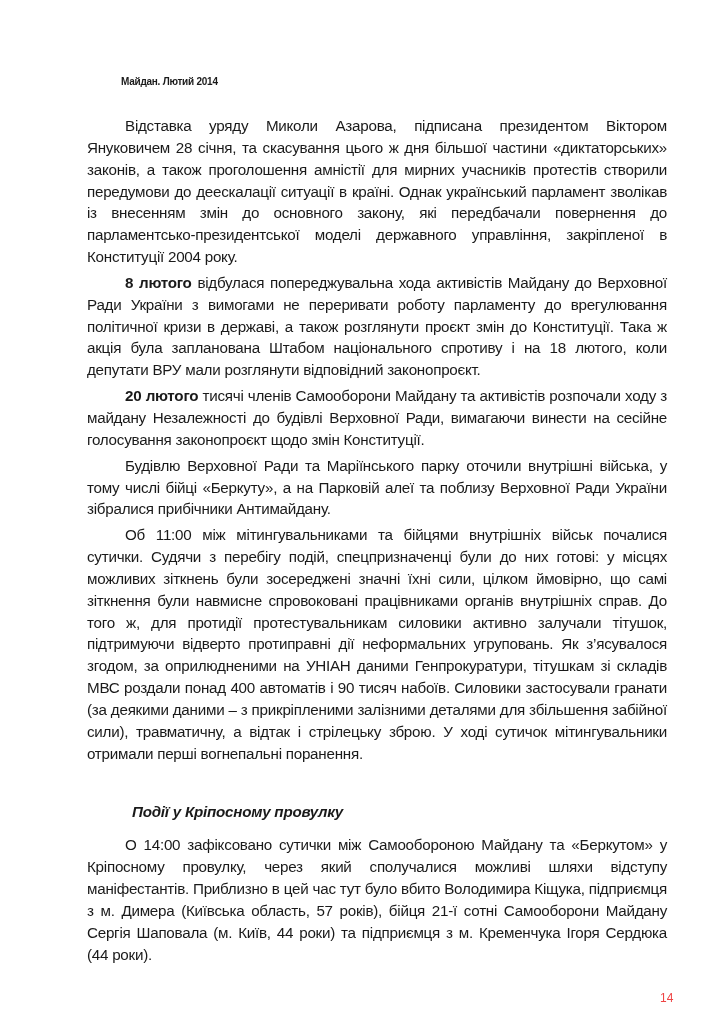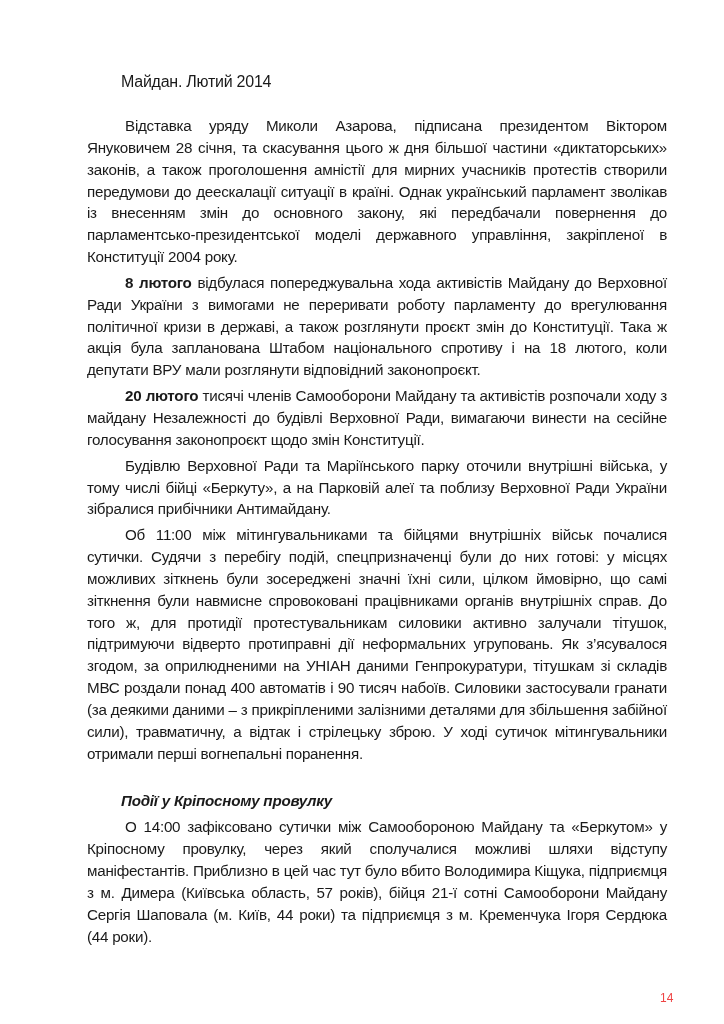--- a/index.html
+++ b/index.html
@@ -18,31 +18,31 @@
     .page {
       position: absolute;
       left: 83px;
       top: 70px;
       width: 588px;
       font-size: 15.2px;
       line-height: 21.85px;
       letter-spacing: -0.25px;
     }
     .title {
-      font-weight: normal;
+      font-weight: bold;
       margin: 0 0 21px 0;
       padding-left: 38px;
-      font-size: 16px;
+      font-size: 10px;
       line-height: 24px;
     }
     .subheading {
       font-weight: bold;
       font-style: italic;
       padding-left: 38px;
-      margin: 0;
+      margin: 11px;
     }
     p.para {
       margin: 4px;
       text-indent: 38px;
       text-align: justify;
     }
     .spacer {
       height: 22px;
     }
     .bold {

